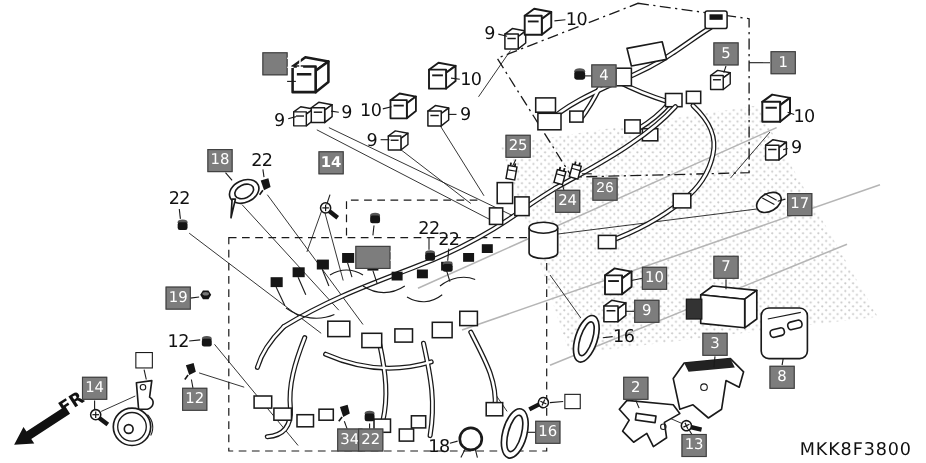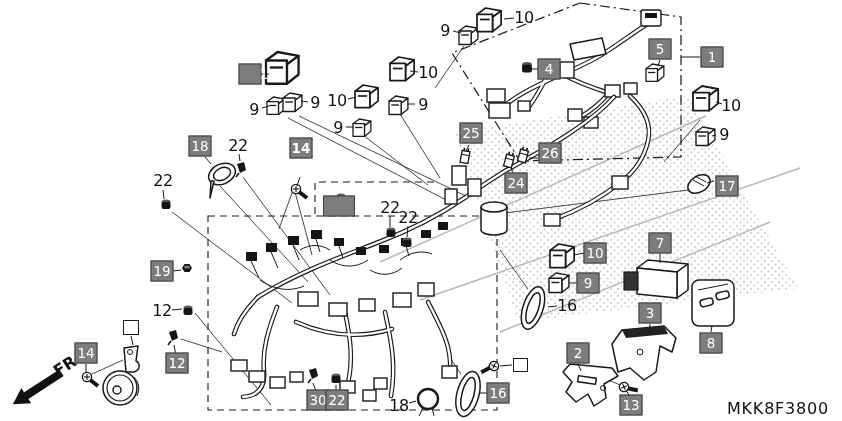--- a/index.html
+++ b/index.html
@@ -428,35 +428,35 @@
 <div id="callout-layer">
       <div class="callout boxed" style="left: 712px; top: 57px;">1</div>
       <div class="callout boxed" style="left: 578px; top: 353px;">2</div>
       <div class="callout boxed" style="left: 650px; top: 313px;">3</div>
       <div class="callout boxed" style="left: 549px; top: 69px;">4</div>
       <div class="callout boxed" style="left: 660px; top: 49px;">5</div>
       <div class="callout boxed" style="left: 660px; top: 243px;">7</div>
       <div class="callout boxed" style="left: 711px; top: 343px;">8</div>
       <div class="callout boxed" style="left: 588px; top: 283px;">9</div>
       <div class="callout boxed" style="left: 595px; top: 253px;">10</div>
-      <div class="callout boxed" style="left: 250px; top: 74px; padding-left: 20px;">11</div>
+      <div class="callout boxed" style="left: 250px; top: 58px; padding-left: 20px;">11</div>
       <div class="callout boxed" style="left: 177px; top: 363px;">12</div>
       <div class="callout boxed" style="left: 631px; top: 405px;">13</div>
       <div class="callout boxed" style="left: 301px; top: 148px; font-weight: bold;">14</div>
       <div class="callout boxed" style="left: 86px; top: 353px;">14</div>
       <div class="callout boxed" style="left: 498px; top: 393px;">16</div>
       <div class="callout boxed" style="left: 727px; top: 186px;">17</div>
       <div class="callout boxed" style="left: 200px; top: 146px;">18</div>
       <div class="callout boxed" style="left: 162px; top: 271px;">19</div>
-      <div class="callout boxed" style="left: 339px; top: 206px; padding-left: 30px;">20</div>
-      <div class="callout boxed" style="left: 318px; top: 400px;">30</div>
+      <div class="callout boxed" style="left: 339px; top: 234px; padding-left: 30px;">20</div>
+      <div class="callout boxed" style="left: 318px; top: 400px;">34</div>
       <div class="callout boxed" style="left: 337px; top: 400px;">22</div>
       <div class="callout boxed" style="left: 516px; top: 183px;">24</div>
       <div class="callout boxed" style="left: 471px; top: 133px; text-align: center;">25</div>
-      <div class="callout boxed" style="left: 550px; top: 153px;">26</div>
+      <div class="callout boxed" style="left: 550px; top: 172px; font-family: Liberation Mono, monospace;">26</div>
       <div class="callout plain" style="left: 445px; top: 30px;">9</div>
       <div class="callout plain" style="left: 524px; top: 17px;">10</div>
       <div class="callout plain" style="left: 254px; top: 109px;">9</div>
       <div class="callout plain" style="left: 315px; top: 102px;">9</div>
       <div class="callout plain" style="left: 337px; top: 100px;">10</div>
       <div class="callout plain" style="left: 338px; top: 127px;">9</div>
       <div class="callout plain" style="left: 428px; top: 72px;">10</div>
       <div class="callout plain" style="left: 423px; top: 104px;">9</div>
       <div class="callout plain" style="left: 731px; top: 105px;">10</div>
       <div class="callout plain" style="left: 724px; top: 134px;">9</div>

